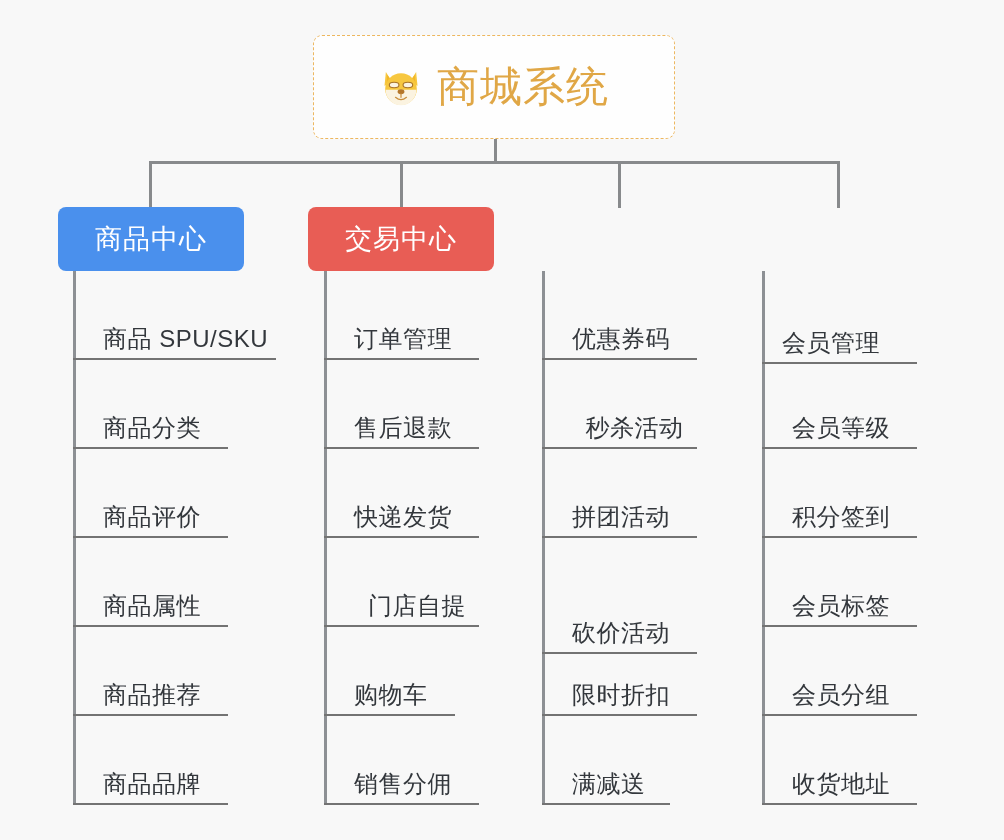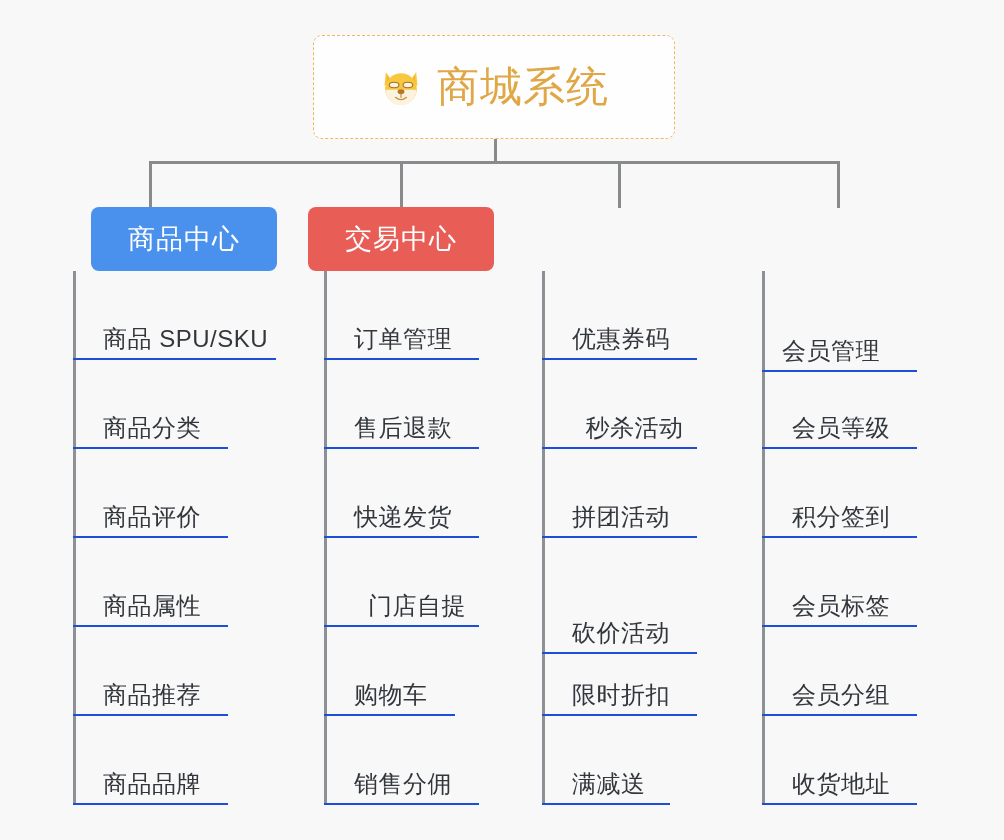--- a/index.html
+++ b/index.html
@@ -86,21 +86,21 @@
     left: 0;
     top: 0;
     width: 3px;
     background: #8d9094;
   }
   .leaf-item {
     position: absolute;
     left: 0;
     height: 89px;
     box-sizing: border-box;
-    border-bottom: 2px solid #1d4ed8;
+    border-bottom: 2px solid #737373;
     display: flex;
     align-items: flex-end;
     padding-left: 30px;
     padding-bottom: 4px;
   }
   .leaf-label {
     font-size: 24px;
     color: #33373c;
     line-height: 1.2;
     white-space: nowrap;
@@ -133,21 +133,21 @@
 
   <div class="conn conn-v" style="left:494px; top:139px; height:24px;"></div>
 
   <div class="conn conn-h" style="left:150px; top:161px; width:690px;"></div>
 
   <div class="conn conn-v" style="left:149px; top:161px; height:47px;"></div>
   <div class="conn conn-v" style="left:400px; top:161px; height:47px;"></div>
   <div class="conn conn-v" style="left:618px; top:161px; height:47px;"></div>
   <div class="conn conn-v" style="left:837px; top:161px; height:47px;"></div>
 
-  <div class="cat-box" style="left: 58px; width: 186px; background: rgb(74, 144, 237); margin-left: 33px;">
+  <div class="cat-box" style="left: 58px; width: 186px; background: rgb(74, 144, 237);">
     <span class="cat-label">商品中心</span>
   </div>
   <div class="leaf-col" style="left:73px;">
     <div class="leaf-spine" style="height:534px;"></div>
     <div class="leaf-item" style="top:0px;   width:203px;">
         <span class="leaf-label">商品 SPU/SKU</span>
       </div>
     <div class="leaf-item" style="top:89px;  width:155px;">
         <span class="leaf-label">商品分类</span>
       </div>
@@ -207,21 +207,21 @@
     <div class="leaf-item" style="top:356px; width:155px;">
         <span class="leaf-label">限时折扣</span>
       </div>
     <div class="leaf-item" style="top:445px; width:128px;">
         <span class="leaf-label">满减送</span>
       </div>
   </div>
 
   <div class="leaf-col" style="left:762px;">
     <div class="leaf-spine" style="height:534px;"></div>
-    <div class="leaf-item" style="top:12px;   width:155px;padding-left:20px;">
+    <div class="leaf-item" style="top:4px;   width:155px;padding-left:20px;">
         <span class="leaf-label">会员管理</span>
       </div>
     <div class="leaf-item" style="top:89px;  width:155px;">
         <span class="leaf-label">会员等级</span>
       </div>
     <div class="leaf-item" style="top:178px; width:155px;">
         <span class="leaf-label">积分签到</span>
       </div>
     <div class="leaf-item" style="top:267px; width:155px;">
         <span class="leaf-label">会员标签</span>

